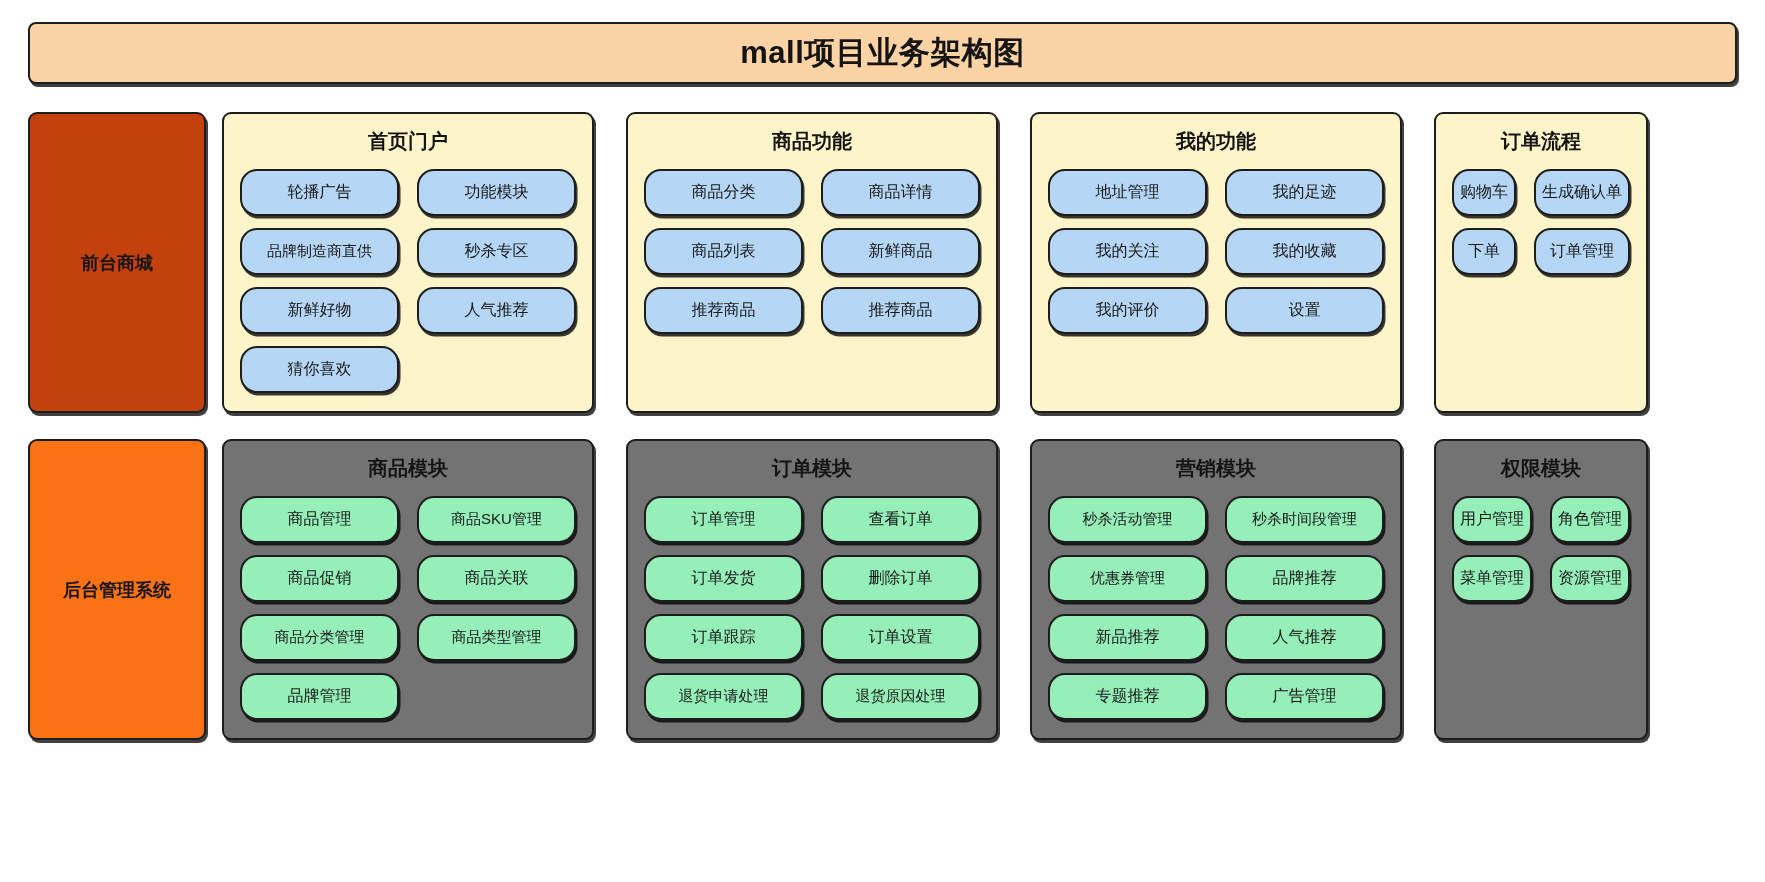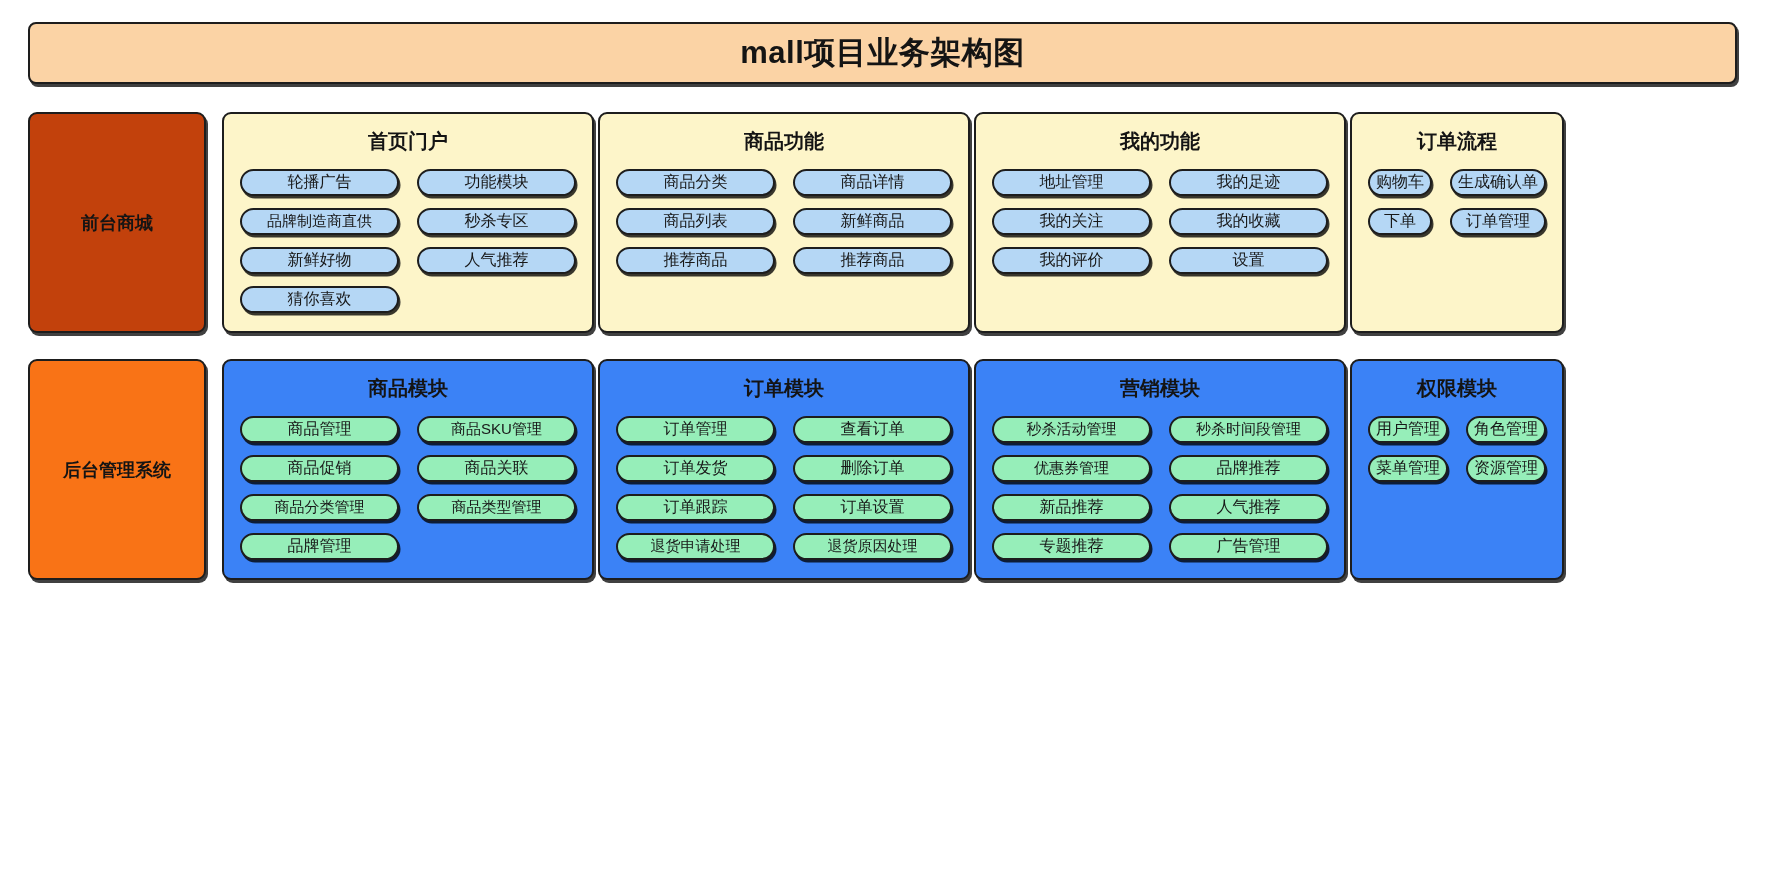--- a/index.html
+++ b/index.html
@@ -56,55 +56,55 @@
     font-weight: bold;
     color: #141414;
     box-shadow: 2px 3px 0 0 rgba(0,0,0,0.75);
   }
   .tier-label.front { background: #c2410c; }
   .tier-label.admin { background: #f97316; }
 
   .groups {
     flex: 1 1 auto;
     display: flex;
-    gap: 4px;
+    gap: 32px;
     align-items: stretch;
   }
 
   .group {
     border: 2.5px solid #1d1d1d;
     border-radius: 9px;
     padding: 14px 16px 18px 16px;
     box-shadow: 2px 3px 0 0 rgba(0,0,0,0.75);
     display: flex;
     flex-direction: column;
   }
   .group.warm { background: #fdf5c9; }
-  .group.cool { background: #3b82f6; }
+  .group.cool { background: #737373; }
 
   .group-title {
     text-align: center;
     font-size: 20px;
     font-weight: bold;
     color: #141414;
     margin-bottom: 14px;
   }
 
   .leaf-grid {
     display: grid;
     gap: 12px 18px;
     align-content: start;
   }
   .leaf-grid.cols2 { grid-template-columns: 1fr 1fr; }
   .leaf-grid.cols1 { grid-template-columns: 1fr 1fr; }
 
   .leaf {
     border: 2.5px solid #1d1d1d;
     border-radius: 17px;
-    height: 27px;
+    height: 47px;
     display: flex;
     align-items: center;
     justify-content: center;
     font-size: 16px;
     color: #181818;
     box-shadow: 1.5px 2.5px 0 0 rgba(0,0,0,0.78);
     white-space: nowrap;
     padding: 0 6px;
   }
   .leaf.blue { background: #b5d7f5; }

